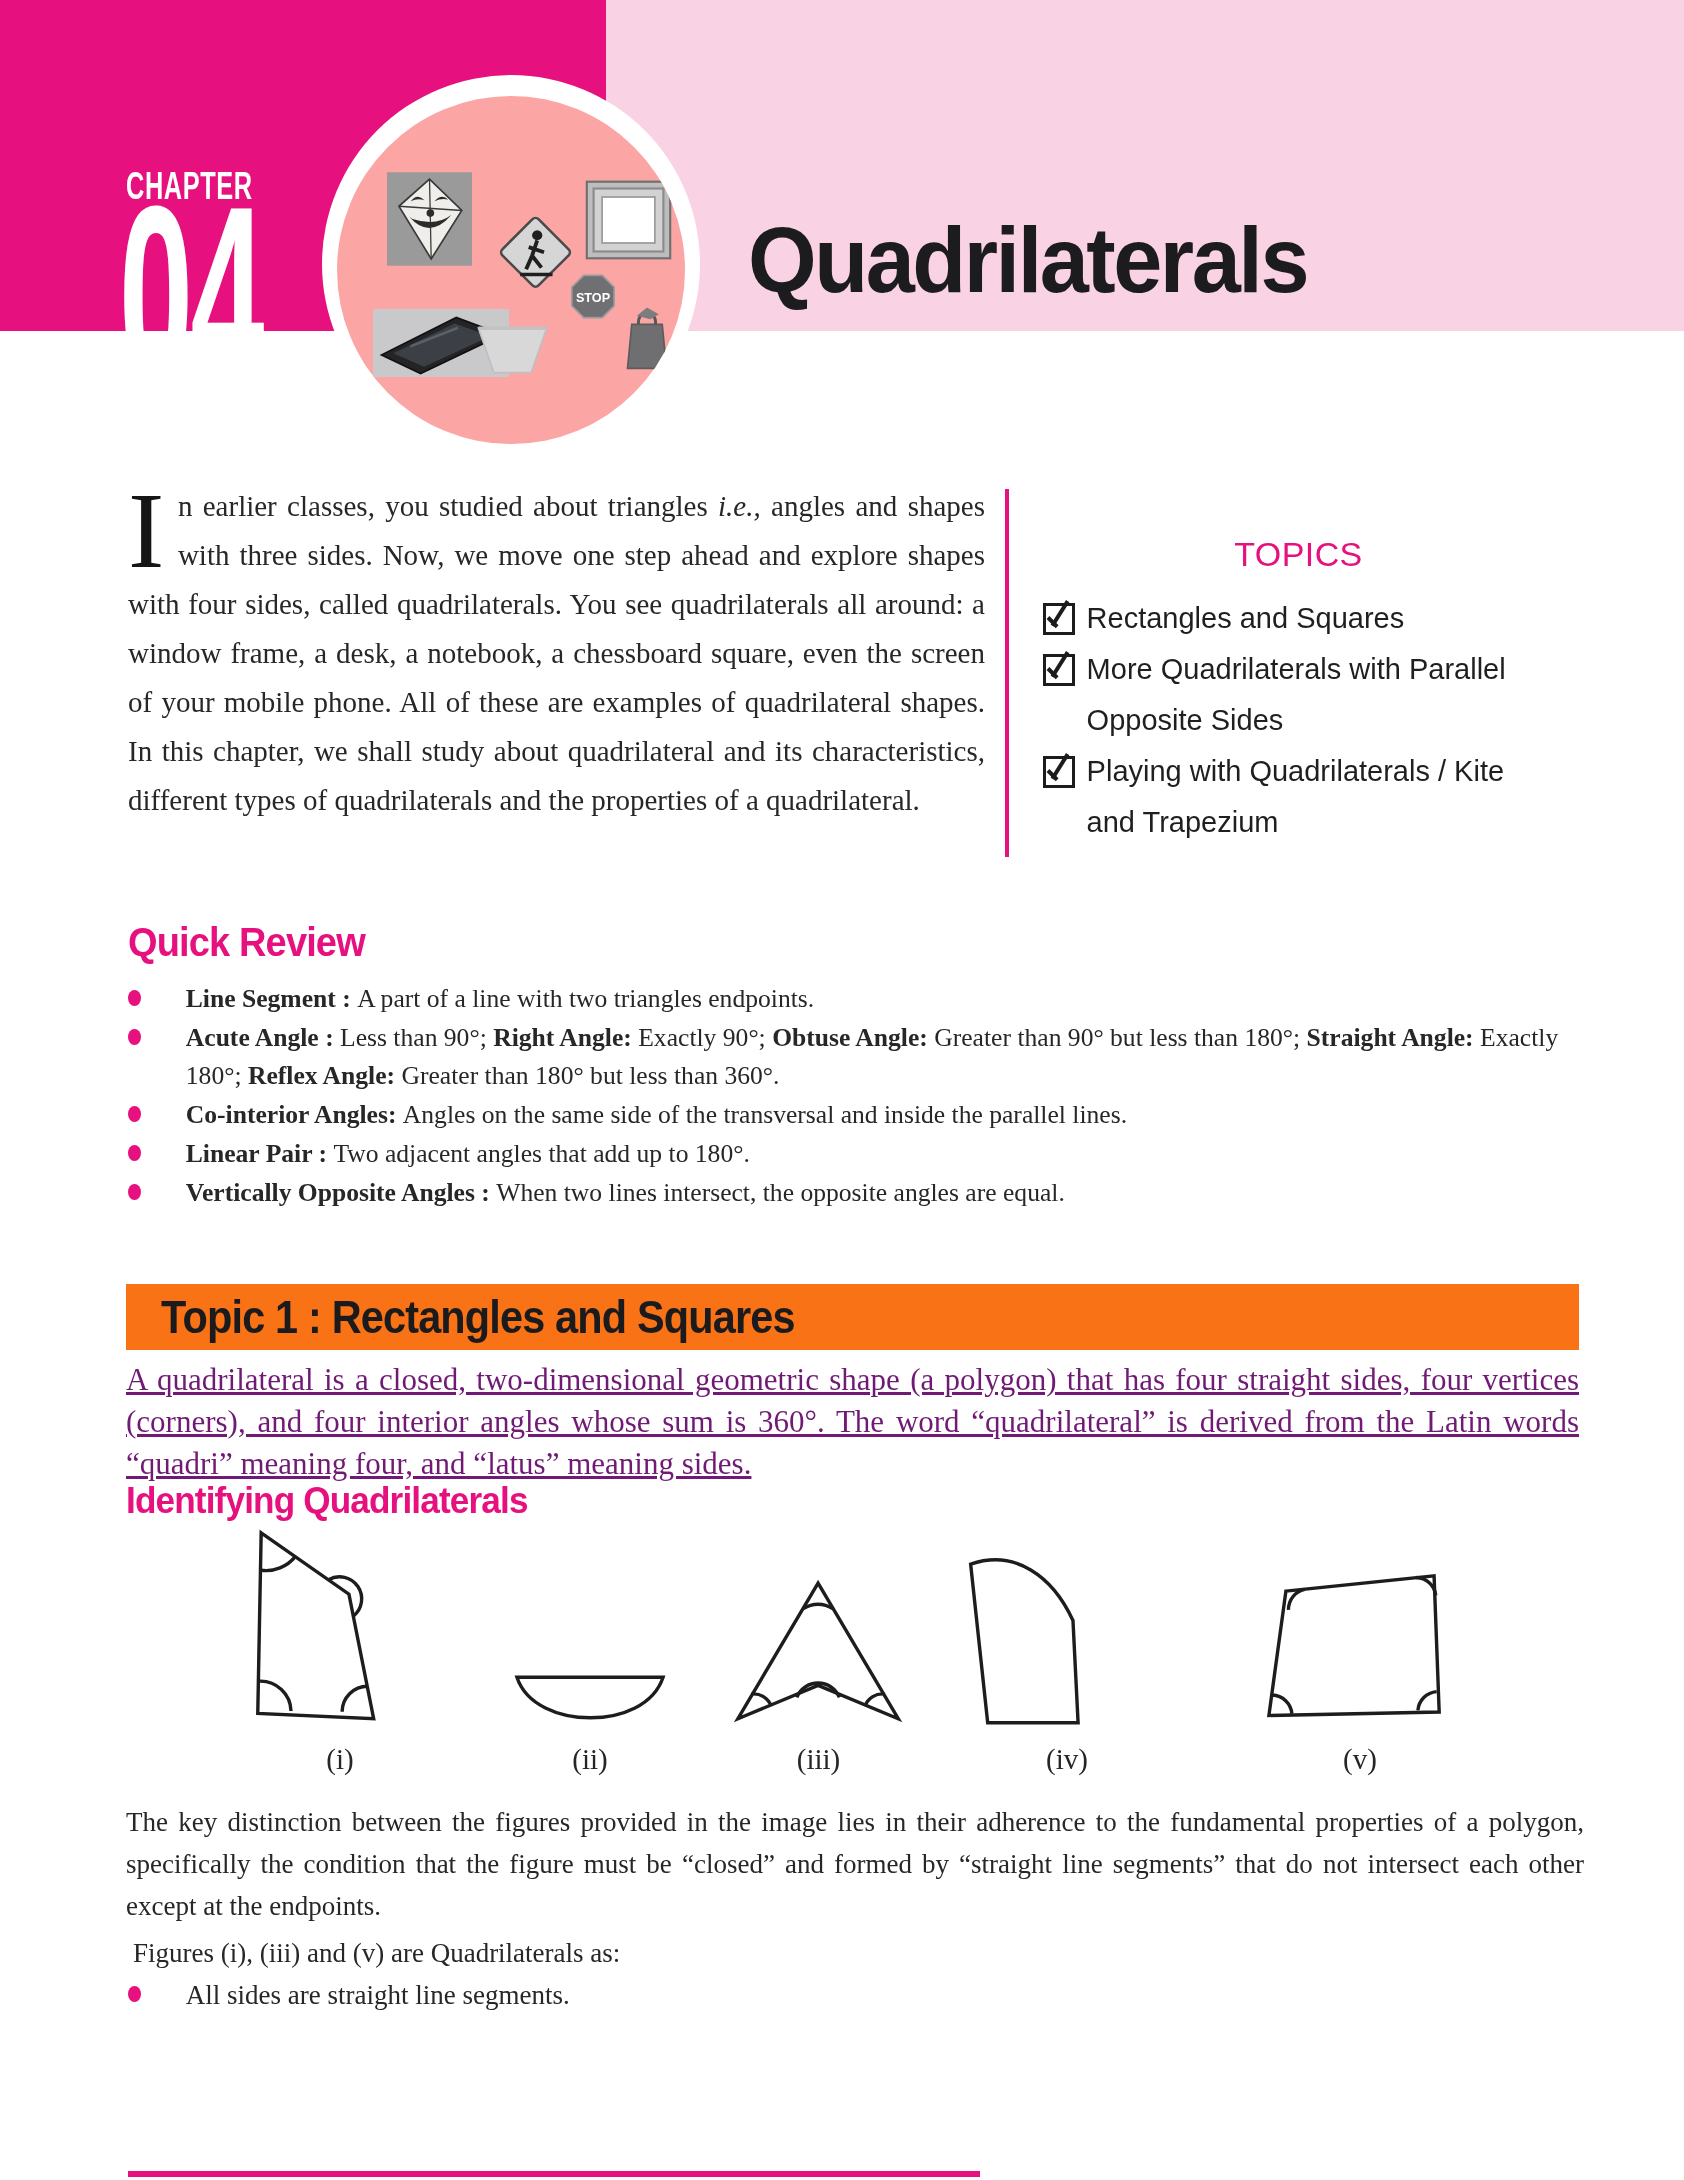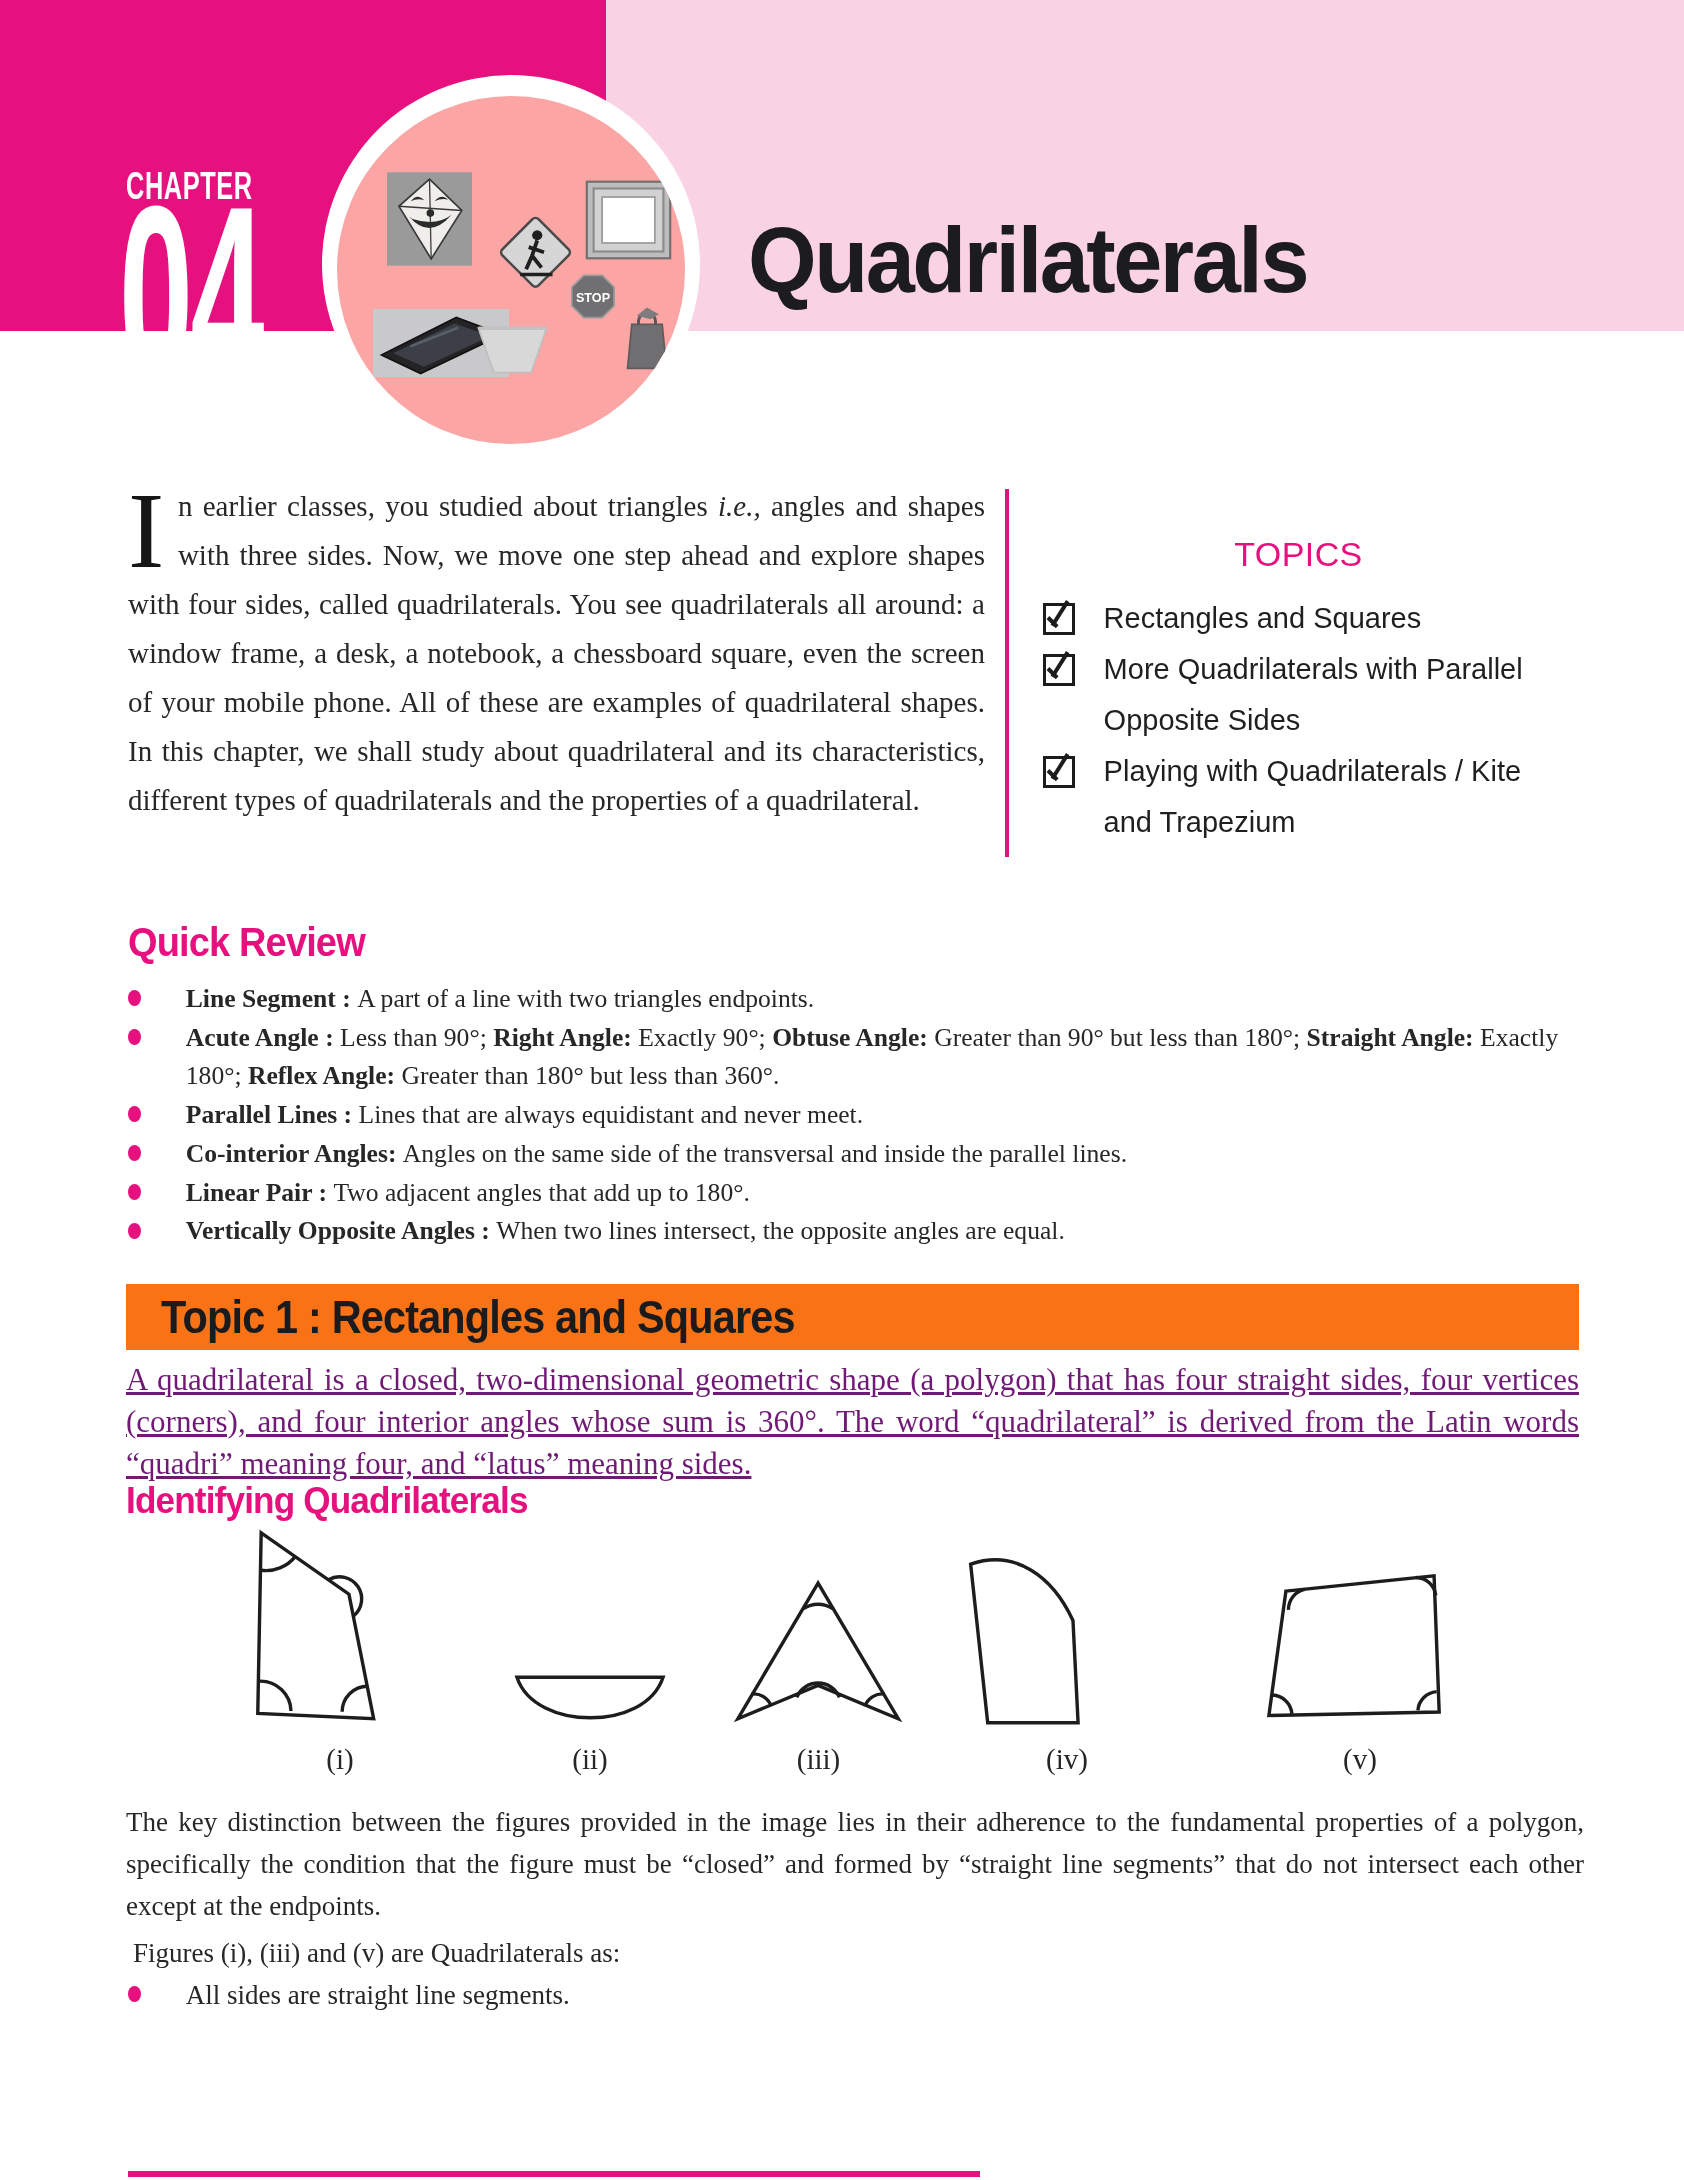--- a/index.html
+++ b/index.html
@@ -21,21 +21,21 @@
               letter-spacing:-2.6px;transform:scaleX(0.96);transform-origin:0 0;}
   .cicon{position:absolute;}
 
   
   #intro-paragraph{left:128px;top:482px;width:857px;font-size:29px;line-height:49px;text-align:justify;color:#272727;}
   #dropcap{float:left;font-size:109px;line-height:83px;padding:6.8px 13.6px 0 0;color:#161616;}
   #topics-divider{left:1005px;top:489px;width:4.3px;height:368px;background:#e6117e;}
   #topics-panel{left:1043px;top:535px;width:511px;}
   #topics-heading{text-align:center;font-weight:400;font-size:34px;color:#e6117e;margin:0 0 19px 0;letter-spacing:0.4px;}
   #topics-list{list-style:none;margin:0;padding:0;}
-  .topic-item{display:flex;gap:29px;font-size:29px;line-height:51px;color:#1f1f21;}
+  .topic-item{display:flex;gap:12px;font-size:29px;line-height:51px;color:#1f1f21;}
   .checkbox{width:25.6px;height:25.6px;border:3.4px solid #1c1c1e;flex:none;position:relative;margin-top:10.2px;}
   .checkbox::before{content:'';position:absolute;left:0px;top:13.6px;width:12.8px;height:4.3px;background:#1c1c1e;transform:rotate(45deg);}
   .checkbox::after{content:'';position:absolute;left:12px;top:-7.7px;width:4.3px;height:29px;background:#1c1c1e;transform:rotate(32deg);}
 
   
   #quick-heading{left:128px;top:920px;font-weight:700;font-size:40px;color:#e6117e;letter-spacing:-0.9px;
                  transform:scaleX(0.95);transform-origin:0 0;}
   #quick-list{left:128px;top:980px;width:1448px;list-style:none;margin:0;padding:0;}
   .qr-item{display:flex;font-size:25.6px;line-height:38px;color:#272727;margin-bottom:0.9px;}
   .qr-item .dot{width:12.8px;height:16px;border-radius:50%;background:#e6117e;flex:none;margin:10.2px 45px 0 0;}
@@ -158,24 +158,20 @@
       <li class="qr-item">
         <span class="dot"></span>
         <span class="li-text"><b>Line Segment : </b><span>A part of a line with two triangles endpoints.</span></span>
       </li>
       <li class="qr-item">
         <span class="dot"></span>
         <span class="li-text"><b>Acute Angle : </b><span>Less than 90°; </span><b>Right Angle:</b><span> Exactly 90°; </span><b>Obtuse Angle:</b><span> Greater than 90° but less than 180°; </span><b>Straight Angle:</b><span> Exactly 180°; </span><b>Reflex Angle:</b><span> Greater than 180° but less than 360°.</span></span>
       </li>
       <li class="qr-item">
         <span class="dot"></span>
-        <span class="li-text"><b>Parallel Lines : </b><span>Lines that are always equidistant and never meet.</span></span>
-      </li>
-      <li class="qr-item">
-        <span class="dot"></span>
         <span class="li-text"><b>Co-interior Angles: </b><span>Angles on the same side of the transversal and inside the parallel lines.</span></span>
       </li>
       <li class="qr-item">
         <span class="dot"></span>
         <span class="li-text"><b>Linear Pair : </b><span>Two adjacent angles that add up to 180°.</span></span>
       </li>
       <li class="qr-item">
         <span class="dot"></span>
         <span class="li-text"><b>Vertically Opposite Angles : </b><span>When two lines intersect, the opposite angles are equal.</span></span>
       </li>

